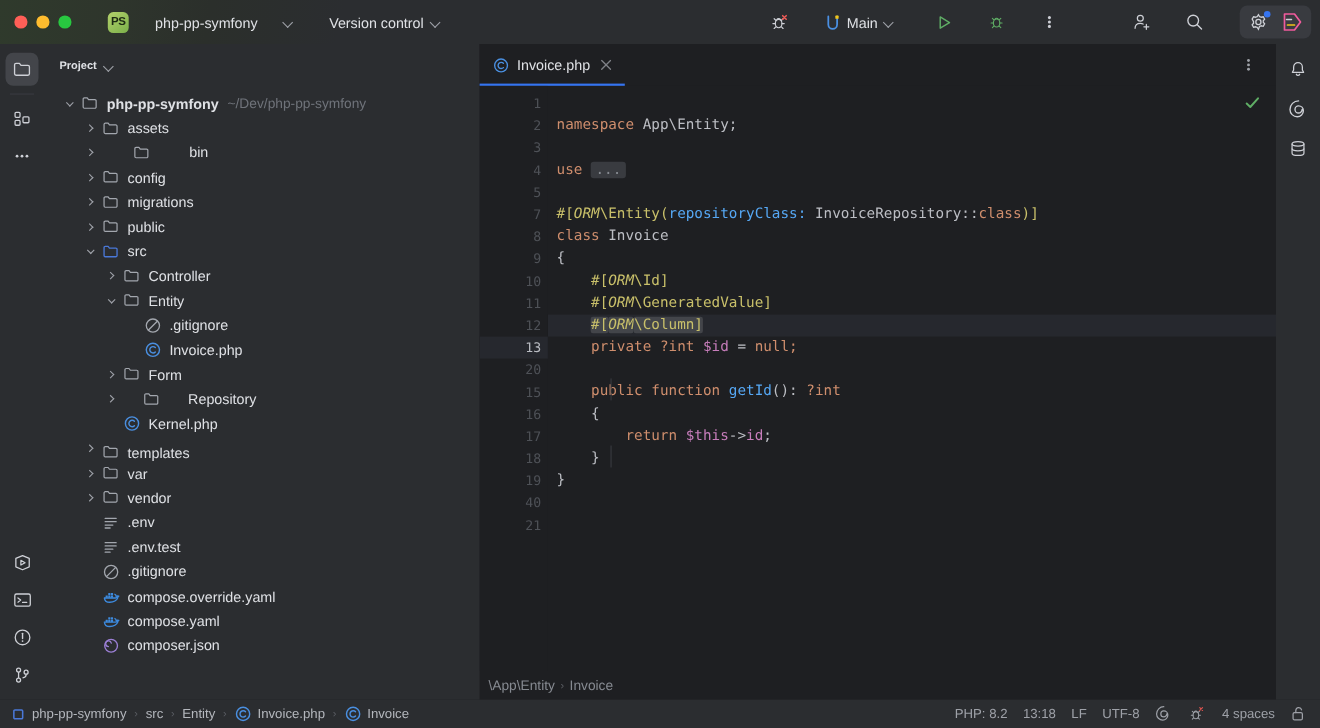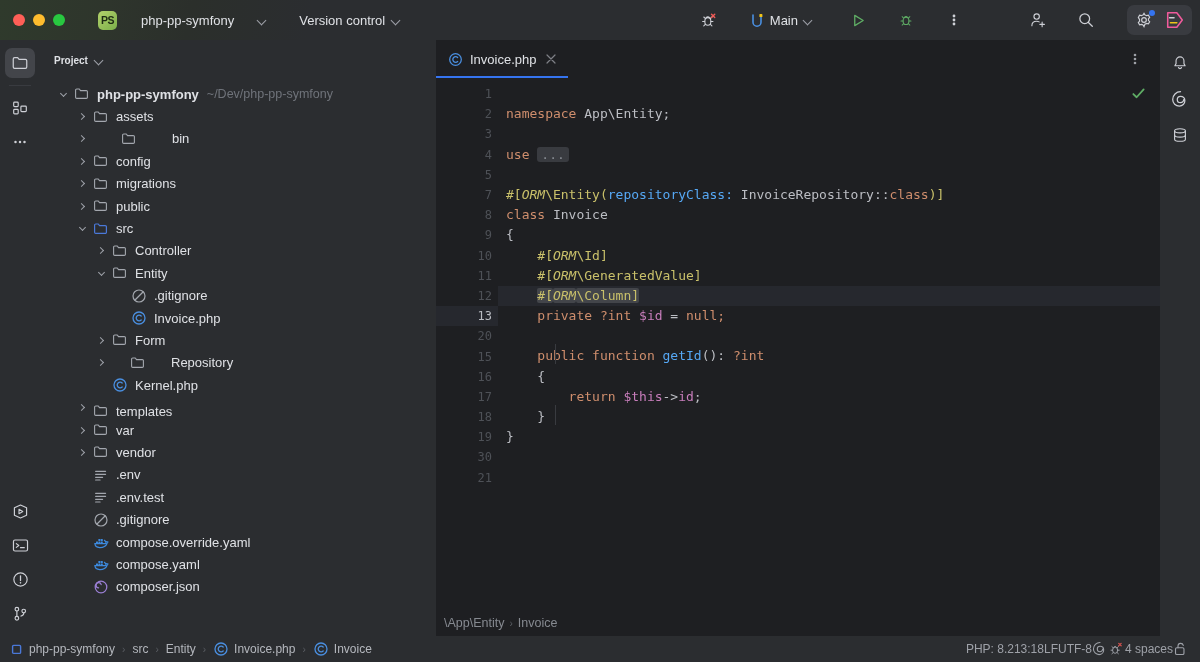--- a/index.html
+++ b/index.html
@@ -200,21 +200,21 @@
   }
 
   
   .statusbar {
     height: 26px; min-height: 26px; display: flex; align-items: center;
     background: #2b2d30; padding: 0 8px 0 10px;
     color: #9ea1a8; font-size: 12px;
   }
   .sb-crumbs { display: flex; align-items: center; gap: 7px; }
   .sb-crumb { display: flex; align-items: center; gap: 5px; color: #b4b7bd; cursor: default; }
-  .sb-right { margin-left: auto; display: flex; align-items: center; padding-right: 4px; }
+  .sb-right { margin-left: auto; display: flex; align-items: center; gap: 14px; padding-right: 4px; }
   .sb-item { cursor: default; display: flex; align-items: center; }
   svg { display: block; }
 </style>
 </head>
 <body>
 
 <div id="app">
 
   <div class="titlebar">
     <div class="traffic">
@@ -688,21 +688,21 @@
             <div class="gline">10</div>
             <div class="gline">11</div>
             <div class="gline">12</div>
             <div class="gline cur">13</div>
             <div class="gline">20</div>
             <div class="gline">15</div>
             <div class="gline">16</div>
             <div class="gline">17</div>
             <div class="gline">18</div>
             <div class="gline">19</div>
-            <div class="gline">30</div>
+            <div class="gline">40</div>
             <div class="gline">21</div>
           </div>
         <div class="code" id="code">
           <div class="indent-guide" style="left:57px; top:266px; height:20px;"></div>
           <div class="indent-guide" style="left:57px; top:327px; height:20px;"></div>
             <div class="cline">&nbsp;</div>
             <div class="cline"><span class="kw">namespace </span><span class="def">App\Entity;</span></div>
             <div class="cline">&nbsp;</div>
             <div class="cline"><span class="kw">use </span><span class="fold-chip">...</span></div>
             <div class="cline">&nbsp;</div>

